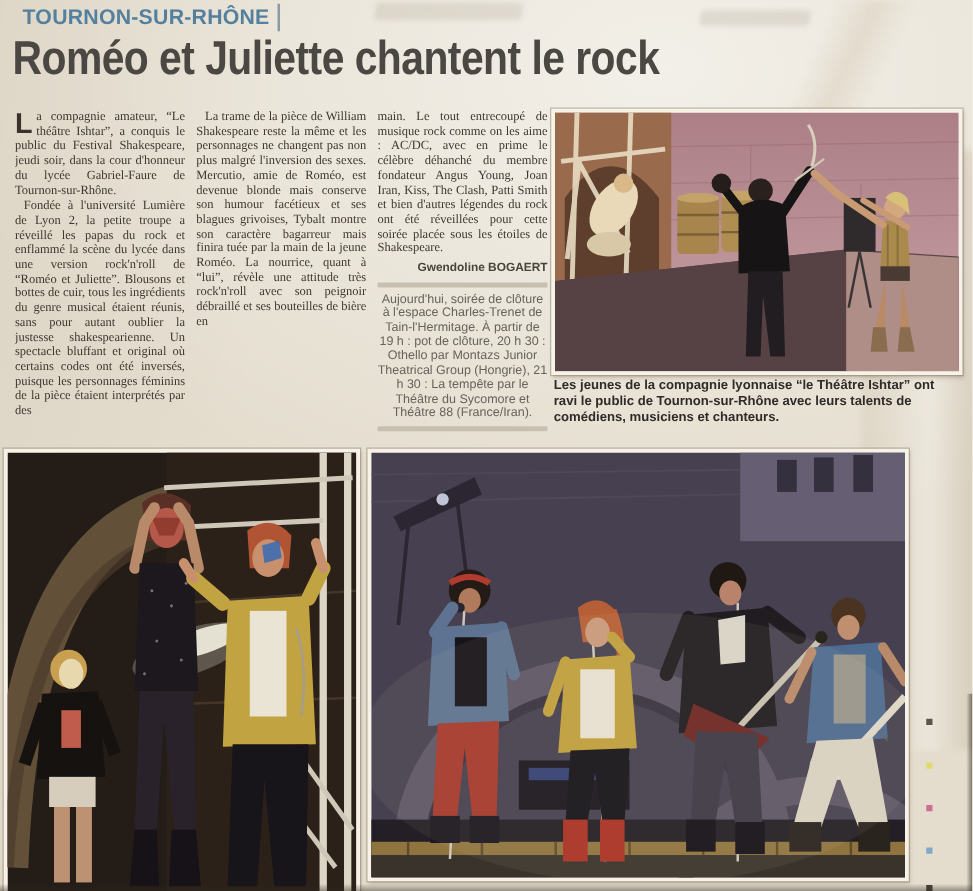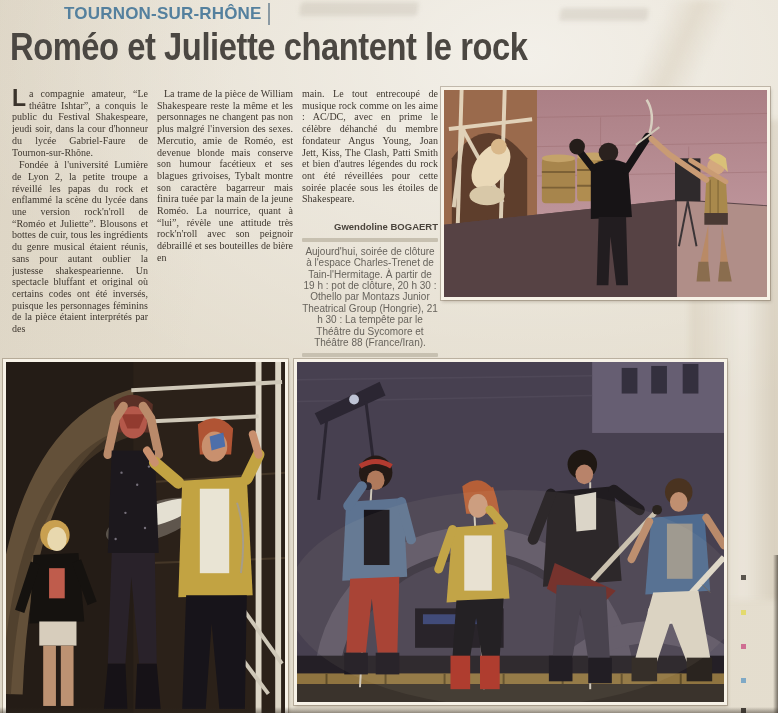--- a/index.html
+++ b/index.html
@@ -18,42 +18,42 @@
   .w2{left:690px;top:120px;width:90px;height:480px;
       background:linear-gradient(90deg, rgba(201,188,164,.30), rgba(255,255,255,.25) 60%, rgba(181,166,140,.30));}
   .blob{position:absolute;background:rgba(138,126,106,.17);filter:blur(2px);border-radius:3px;transform:skewX(-8deg);}
   .blob1{left:300px;top:2px;width:118px;height:14px;}
   .blob2{left:560px;top:8px;width:88px;height:13px;}
 
   .kicker{
     position:absolute;left:18px;top:3px;
     font-family:"Liberation Sans",sans-serif;font-weight:bold;
     font-size:17px;letter-spacing:.2px;color:#54809e;white-space:nowrap;
-    display:flex;align-items:center;margin-left:46px;
+    display:flex;align-items:center;
   }
   .kicker::after{content:"";display:inline-block;width:0;height:22px;border-right:2px solid #8b9aa3;margin-left:6px;}
   .headline{
     position:absolute;left:10px;top:26px;width:720px;
     font-family:"Liberation Sans",sans-serif;font-weight:bold;
     font-size:38px;color:#4b4742;letter-spacing:-0.5px;white-space:nowrap;
     transform:scaleX(.86);transform-origin:left top;
   }
 
   .cols{position:absolute;left:12px;top:88px;width:424px;display:flex;gap:9px;}
   .col{width:136px;flex:0 0 136px;font-size:10px;line-height:11.7px;color:#3e372f;text-align:justify;}
   .col p{margin:0 0 1px 0;}
   .col p.indent{text-indent:7px;}
   .col1,.col2{height:264px;overflow:hidden;}
   p.drop::first-letter{
     float:left;font-family:"Liberation Sans",sans-serif;font-weight:bold;
     font-size:23px;line-height:19px;padding:1px 3px 0 0;color:#3a332b;
   }
   .byline{
     font-family:"Liberation Sans",sans-serif;font-weight:bold;font-size:9.5px;
-    color:#4a443c;text-align:right;margin-top:16px;
+    color:#4a443c;text-align:right;margin-top:4px;
   }
   .rule{height:4px;background:#c7c0b0;margin:5px 0 4px 0;border-radius:1px;}
   .infobox{
     font-family:"Liberation Sans",sans-serif;font-size:10px;line-height:11.4px;
     color:#67635c;text-align:center;
   }
 
   .photo{position:absolute;background:#f7f2e7;padding:3px;box-shadow:0 0 0 1px rgba(118,103,82,.38), 1px 2px 3px rgba(90,75,55,.25);}
   .photo svg{display:block;width:100%;height:100%;}
   .photo-top{left:441px;top:87px;width:323px;height:207px;}
@@ -94,21 +94,21 @@
 
   <div class="cols">
     <div class="col col1">
       <p class="drop">La compagnie amateur, “Le théâtre Ishtar”, a conquis le public du Festival Shakespeare, jeudi soir, dans la cour d'honneur du lycée Gabriel-Faure de Tournon-sur-Rhône.</p>
       <p class="indent">Fondée à l'université Lumière de Lyon 2, la petite troupe a réveillé les papas du rock et enflammé la scène du lycée dans une version rock'n'roll de “Roméo et Juliette”. Blousons et bottes de cuir, tous les ingrédients du genre musical étaient réunis, sans pour autant oublier la justesse shakespearienne. Un spectacle bluffant et original où certains codes ont été inversés, puisque les personnages féminins de la pièce étaient interprétés par des</p>
     </div>
     <div class="col col2">
       <p class="indent">La trame de la pièce de William Shakespeare reste la même et les personnages ne changent pas non plus malgré l'inversion des sexes. Mercutio, amie de Roméo, est devenue blonde mais conserve son humour facétieux et ses blagues grivoises, Tybalt montre son caractère bagarreur mais finira tuée par la main de la jeune Roméo. La nourrice, quant à “lui”, révèle une attitude très rock'n'roll avec son peignoir débraillé et ses bouteilles de bière en</p>
     </div>
     <div class="col col3">
-      <p>main. Le tout entrecoupé de musique rock comme on les aime : AC/DC, avec en prime le célèbre déhanché du membre fondateur Angus Young, Joan Jett, Kiss, The Clash, Patti Smith et bien d'autres légendes du rock ont été réveillées pour cette soirée placée sous les étoiles de Shakespeare.</p>
+      <p>main. Le tout entrecoupé de musique rock comme on les aime : AC/DC, avec en prime le célèbre déhanché du membre fondateur Angus Young, Joan Iran, Kiss, The Clash, Patti Smith et bien d'autres légendes du rock ont été réveillées pour cette soirée placée sous les étoiles de Shakespeare.</p>
       <div class="byline">Gwendoline BOGAERT</div>
       <div class="rule"></div>
       <div class="infobox">Aujourd'hui, soirée de clôture à l'espace Charles-Trenet de Tain-l'Hermitage. À partir de 19 h : pot de clôture, 20 h 30 : Othello par Montazs Junior Theatrical Group (Hongrie), 21 h 30 : La tempête par le Théâtre du Sycomore et Théâtre 88 (France/Iran).</div>
       <div class="rule"></div>
     </div>
   </div>
 
   <div class="photo photo-top">
     <svg viewBox="0 0 330 212" preserveAspectRatio="none">
       <defs>
@@ -185,20 +185,21 @@
         <path d="M268,92 L230,66 L212,50" stroke="#c99b74" stroke-width="6" fill="none" stroke-linecap="round"></path>
         <path d="M288,94 L252,72" stroke="#c99b74" stroke-width="5" fill="none" stroke-linecap="round"></path>
         <rect x="266" y="126" width="24" height="12" fill="#4a3a34"></rect>
         <path d="M270,138 L262,176 L270,178 Z M284,138 L290,176 L282,178 Z" fill="#b98a66"></path>
         <path d="M260,176 L258,196 L272,196 L270,176 Z" fill="#8a6d4e"></path>
         <path d="M282,176 L280,196 L294,196 L290,176 Z" fill="#8a6d4e"></path>
       </g>
     </svg>
   </div>
 
+  <div class="caption">Les jeunes de la compagnie lyonnaise “le Théâtre Ishtar” ont ravi le public de Tournon-sur-Rhône avec leurs talents de comédiens, musiciens et chanteurs.</div>
 
   <div class="photo photo-left">
     <svg viewBox="0 0 285 350" preserveAspectRatio="none">
       <rect width="285" height="350" fill="#241c16"></rect>
       <path d="M0,330 Q10,60 150,40" stroke="#6e5940" stroke-width="34" fill="none" opacity=".85"></path>
       <path d="M0,330 Q14,90 140,66" stroke="#4a3a2a" stroke-width="10" fill="none" opacity=".7"></path>
       <rect x="130" y="0" width="155" height="350" fill="#2b2119"></rect>
       <g stroke="#5e4c36" stroke-width="2" opacity=".5">
         <line x1="140" y1="120" x2="285" y2="110"></line>
           <line x1="140" y1="200" x2="285" y2="195"></line>

